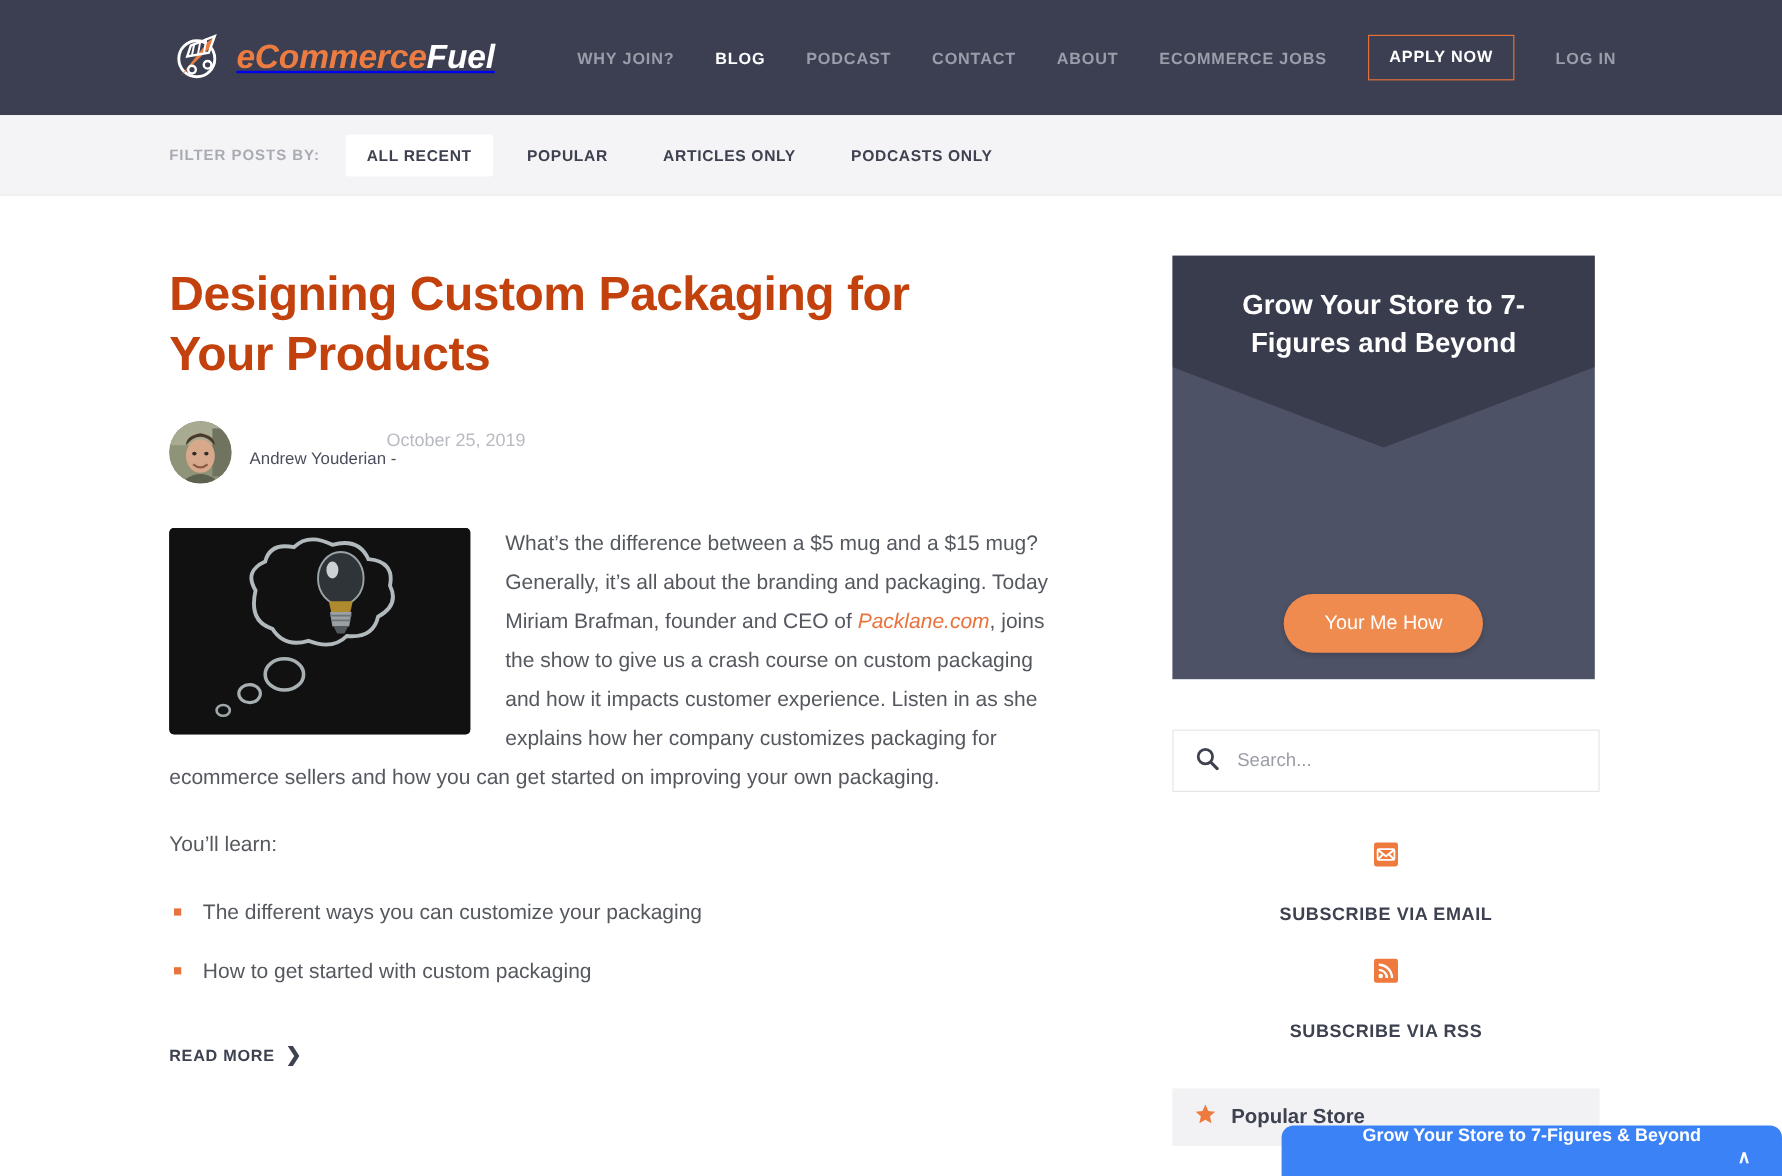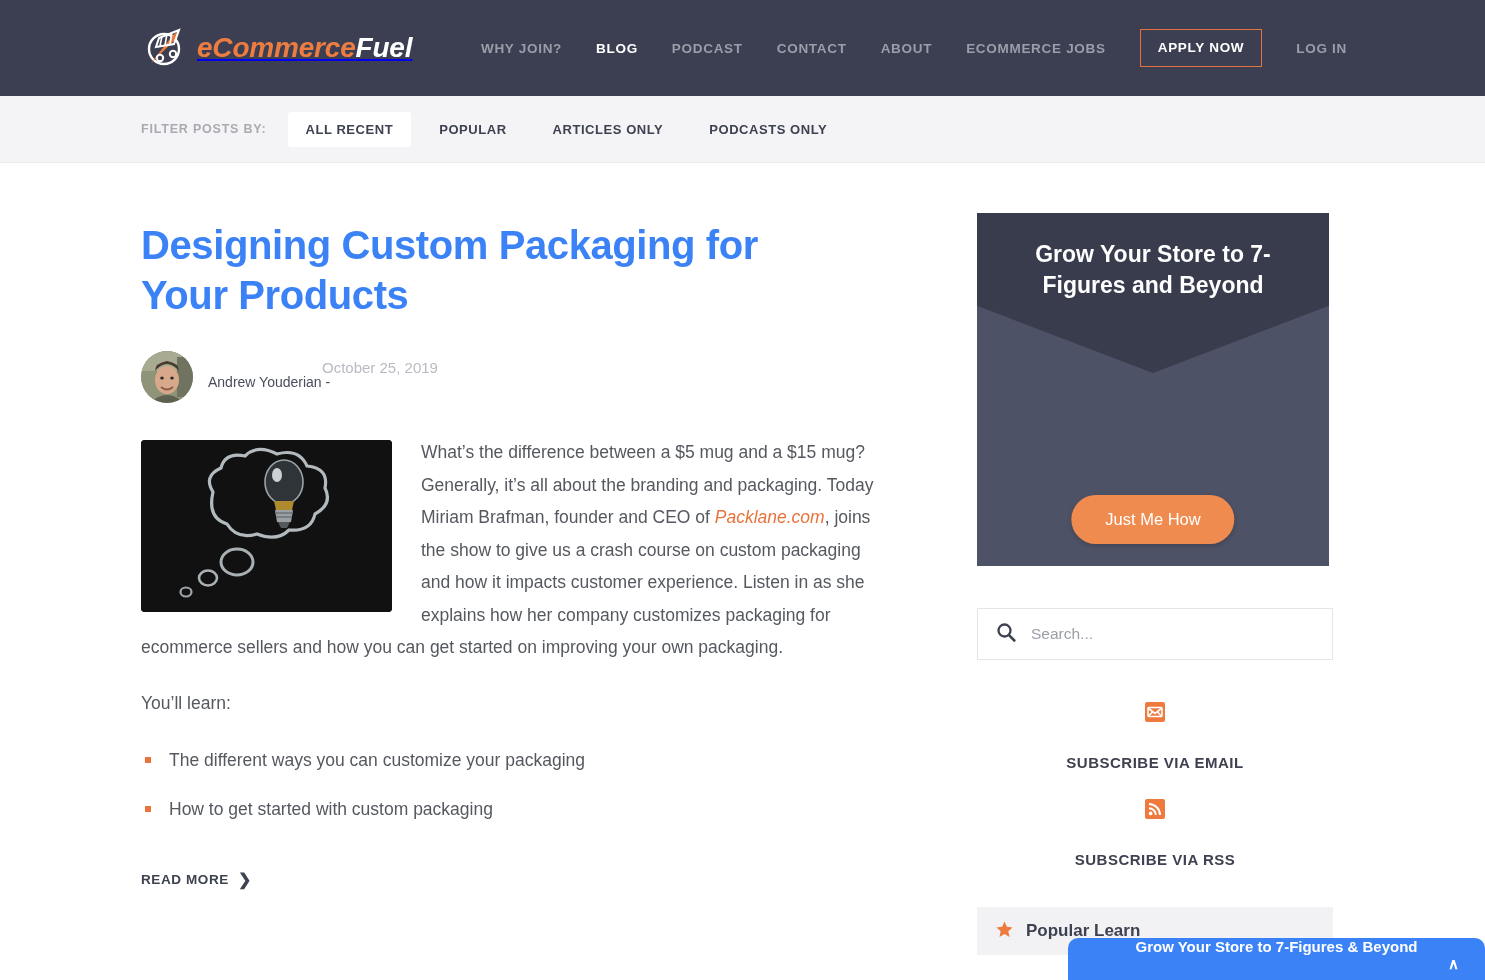--- a/index.html
+++ b/index.html
@@ -54,21 +54,21 @@
   .filter-btn.active { background: #ffffff; border-radius: 3px; }
 
   
   .content { display: flex; padding: 0 145px 0 141px; gap: 88px; }
   .main { width: 748px; padding-top: 58px; }
   .sidebar { width: 356px; padding-top: 50px; }
 
   
   .post-title {
     font-size: 40px; line-height: 1.24; font-weight: 700;
-    color: #3b82f6; letter-spacing: -.4px; max-width: 690px;
+    color: #c2410c; letter-spacing: -.4px; max-width: 690px;
   }
   .byline { display: flex; align-items: center; margin-top: 31px; position: relative; height: 52px; }
   .avatar {
     width: 52px; height: 52px; border-radius: 50%;
     overflow: hidden; flex: 0 0 52px; background: #8d9179;
   }
   .avatar svg { display: block; }
   .byline-text {
     margin-left: 15px; font-size: 14px; color: #4a4e5c;
     position: relative; top: 5px;
@@ -276,21 +276,21 @@
         <span>READ MORE</span>
         <span class="chev">❯</span>
       </a>
     </div>
 
     <div class="sidebar">
 
       <div class="cta">
         <div class="cta-top"></div>
         <div class="cta-title">Grow Your Store to 7-Figures and Beyond</div>
-        <button class="cta-btn">Just Me How</button>
+        <button class="cta-btn">Your Me How</button>
       </div>
 
       <div class="search">
         <span class="search-icon">
           <svg viewBox="0 0 20 20" width="20" height="20">
             <circle cx="8.5" cy="8.5" r="6" fill="none" stroke="#3d4150" stroke-width="2.3"></circle>
             <line x1="13" y1="13.2" x2="18.3" y2="18.5" stroke="#3d4150" stroke-width="2.6" stroke-linecap="round"></line>
           </svg>
         </span>
         <input type="text" placeholder="Search..." style="">
@@ -319,21 +319,21 @@
           <span class="sub-label">SUBSCRIBE VIA RSS</span>
         </a>
       </div>
 
       <div class="popular-head">
         <span>
           <svg viewBox="0 0 20 20" width="19" height="19">
             <path d="M10 1.5 L12.5 7.1 L18.5 7.8 L14 11.9 L15.3 17.9 L10 14.8 L4.7 17.9 L6 11.9 L1.5 7.8 L7.5 7.1 Z" fill="#ee7a3e"></path>
           </svg>
         </span>
-        <span class="popular-title">Popular Learn</span>
+        <span class="popular-title">Popular Store</span>
       </div>
       <div class="popular-item">2019 State of the Merchant Report</div>
     </div>
   </div>
 
   <div class="sticky">
     <span class="sticky-label">Grow Your Store to 7-Figures &amp; Beyond</span>
     <span class="sticky-chev">∧</span>
   </div>
 </div>

